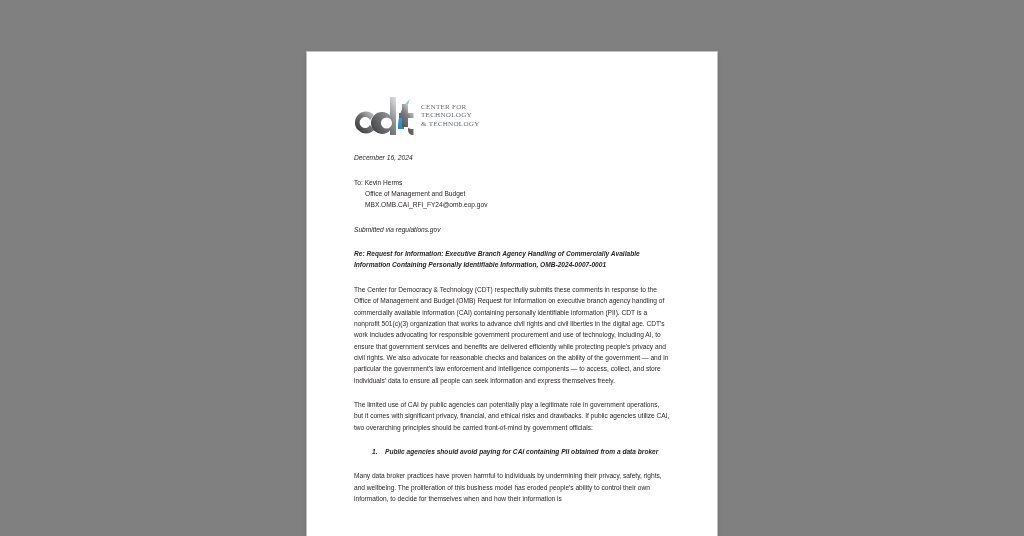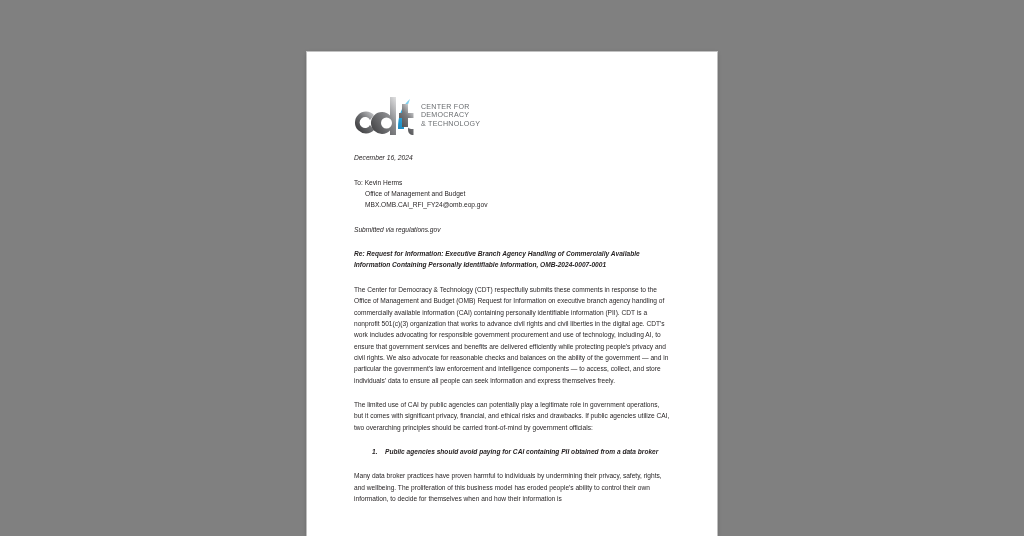--- a/index.html
+++ b/index.html
@@ -59,21 +59,21 @@
     width: 60px;
     height: 44px;
   }
   .logo-words {
     margin-left: 7px;
     padding-top: 9px;
     line-height: 1.18;
     font-size: 7.1px;
     letter-spacing: 0.24px;
     color: #6a6d70;
-    font-family: Liberation Sans, sans-serif;
+    font-family: Liberation Serif, serif;
     white-space: nowrap;
   }
   .logo-words div { display: block; }
 
   
   .doc-text {
     color: #231f20;
     font-size: 6.6px;
     line-height: 1.72;
     font-family: "Liberation Sans", sans-serif;
@@ -161,21 +161,21 @@
           <circle cx="65" cy="58" r="11" fill="#ffffff"></circle>
 
           <path d="M88 70 C88 44 94 26 112 10 C104 30 100 48 100 70 Z" fill="url(#gradSwoosh)"></path>
 
           <path d="M96 20 L108 20 L108 70 C108 78 112 82 119 82 L119 70
                    C116 70 108 70 108 66 L96 66 Z M90 38 L119 38 L119 48 L90 48 Z" fill="url(#gradT)"></path>
         </svg>
       </div>
       <div class="logo-words">
         <div>CENTER FOR</div>
-        <div>DEMOCRACY</div>
+        <div>TECHNOLOGY</div>
         <div>&amp; TECHNOLOGY</div>
       </div>
     </div>
 
     <div class="doc-text">
       <p class="date-line">December 16, 2024</p>
 
       <div class="addr-block">
         <p class="addr-line">To: Kevin Herms</p>
         <p class="addr-line indent">Office of Management and Budget</p>

